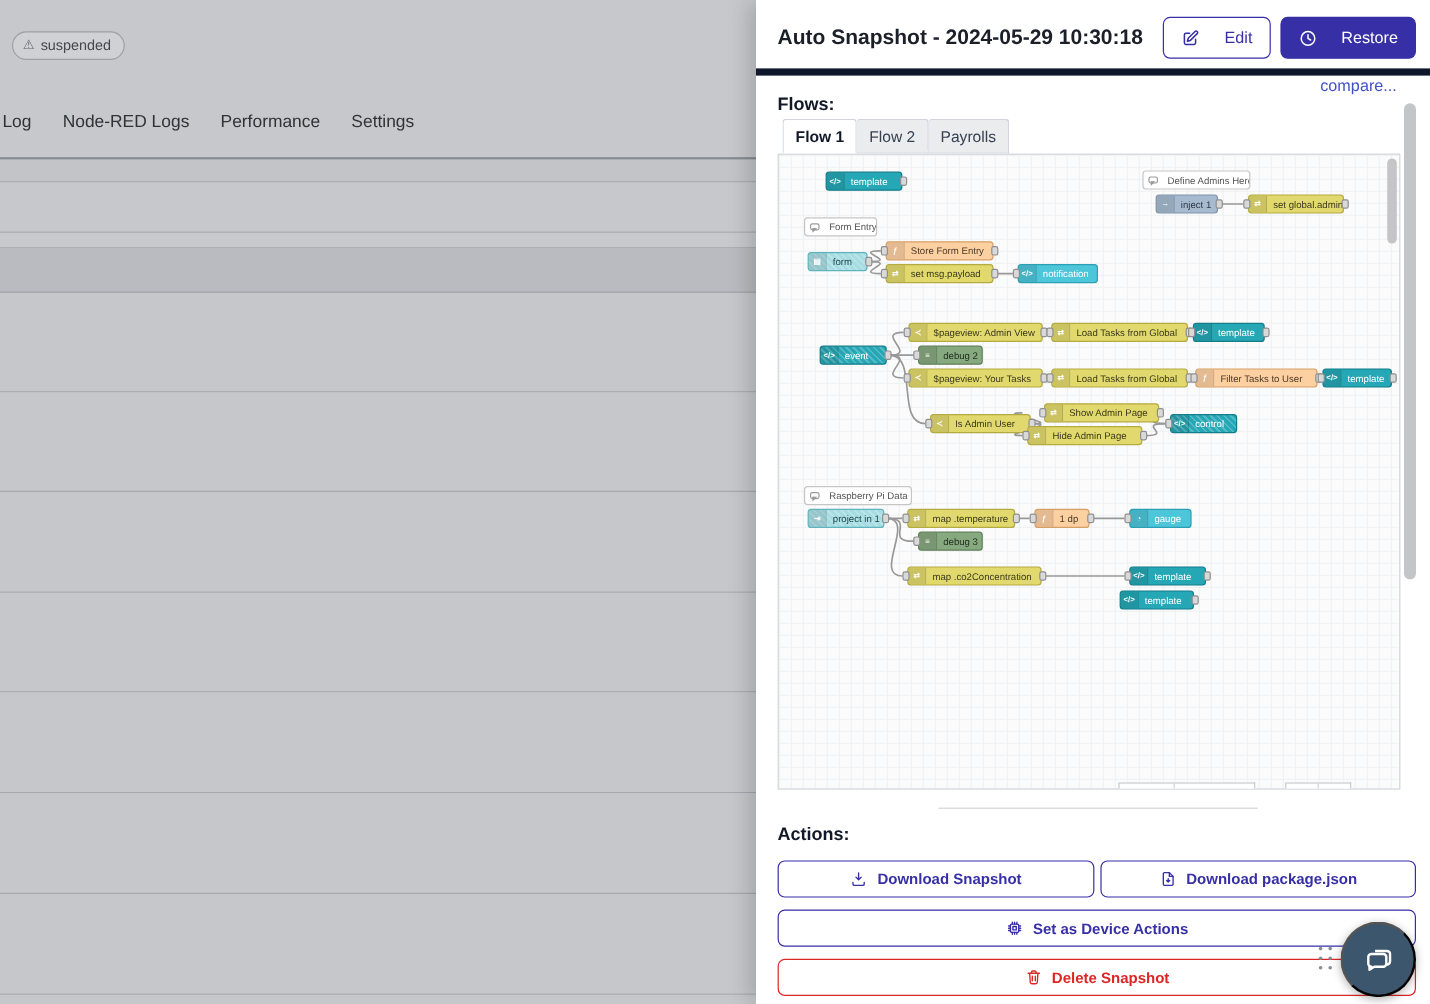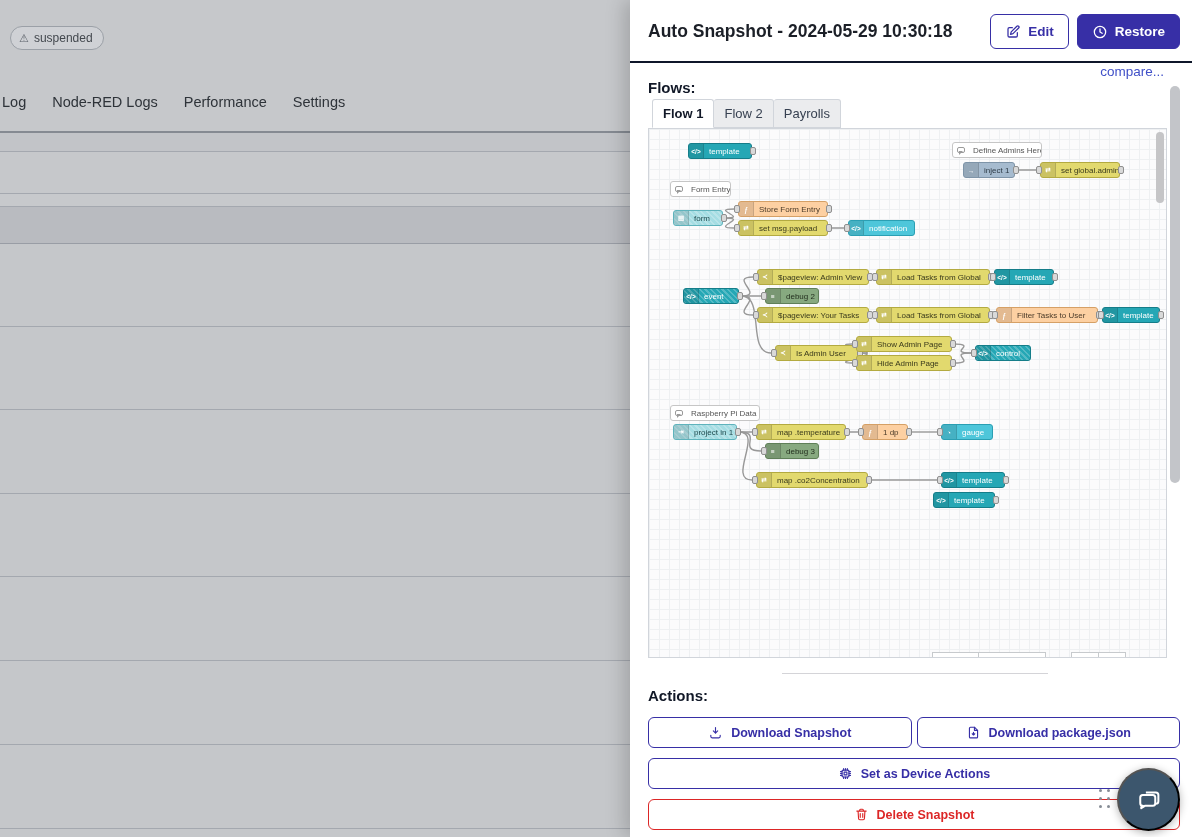--- a/index.html
+++ b/index.html
@@ -13,25 +13,25 @@
     border:1px solid #9ba0a7; border-radius:12px; background:#cfd1d5; color:#43484e;
     font-size:12px; display:inline-flex; align-items:center; gap:5px; }
   #suspended-badge .warn { font-size:11px; color:#5d636b; line-height:1; }
   #bg-nav { position:absolute; left:2px; top:94px; display:flex; gap:26px;
     font-size:14.5px; color:#2e3339; white-space:nowrap; }
 
   
   #drawer { position:absolute; left:630px; top:0; width:562px; height:837px;
     background:#fff; box-shadow:-6px 0 18px rgba(0,0,0,.18); }
   #drawer-header { position:absolute; left:0; top:0; width:100%; height:63px;
-    border-bottom:2px solid #0f172a; background:#fff; }
+    border-bottom:6px solid #0f172a; background:#fff; }
   #drawer-title { position:absolute; left:18px; top:21px; font-size:17.5px; font-weight:bold; color:#1b1f27; }
   #header-buttons { position:absolute; right:12px; top:14px; display:flex; gap:8px; }
-  .btn { display:inline-flex; align-items:center; justify-content:center; gap:7px;
-    border-radius:6px; font-size:13.5px; font-weight:bold; cursor:pointer; }
+  .btn { display:inline-flex; align-items:center; justify-content:center; gap:20px;
+    border-radius:6px; font-size:13.5px; font-weight:normal; cursor:pointer; }
   .btn svg { width:16px; height:16px; }
   #edit-btn { height:35px; padding:0 14px; background:#fff; border:1px solid #372fa6; color:#372fa6; }
   #restore-btn { height:35px; padding:0 14px; background:#372fa6; border:1px solid #372fa6; color:#fff; }
 
   #flows-label { position:absolute; left:18px; top:79px; font-size:15px; font-weight:bold; color:#111827; }
   #compare-link { position:absolute; right:28px; top:64px; font-size:13.5px; color:#4050c8; cursor:pointer; }
 
   #flow-tabs { position:absolute; left:22px; top:99px; display:flex; z-index:3; }
   .ftab { height:29px; padding:0 10px; display:flex; align-items:center; font-size:13px;
     color:#374151; background:#ebecee; border:1px solid #d1d5db; border-left:none;
@@ -288,21 +288,21 @@
           <span class="lb">template</span>
           <i class="port in"></i>
           <i class="port out"></i>
         </div>
         <div class="node n-khaki" style="left: 126px; top: 216px; width: 84px;">
           <span class="ic">≺</span>
           <span class="lb">Is Admin User</span>
           <i class="port in"></i>
           <i class="port out"></i>
         </div>
-        <div class="node n-khaki" style="left: 207px; top: 207px; width: 96px; text-align: center;">
+        <div class="node n-khaki" style="left: 221px; top: 207px; width: 96px; text-align: center;">
           <span class="ic">⇄</span>
           <span class="lb">Show Admin Page</span>
           <i class="port in"></i>
           <i class="port out"></i>
         </div>
         <div class="node n-khaki" style="left: 207px; top: 226px; width: 96px;">
           <span class="ic">⇄</span>
           <span class="lb">Hide Admin Page</span>
           <i class="port in"></i>
           <i class="port out"></i>

